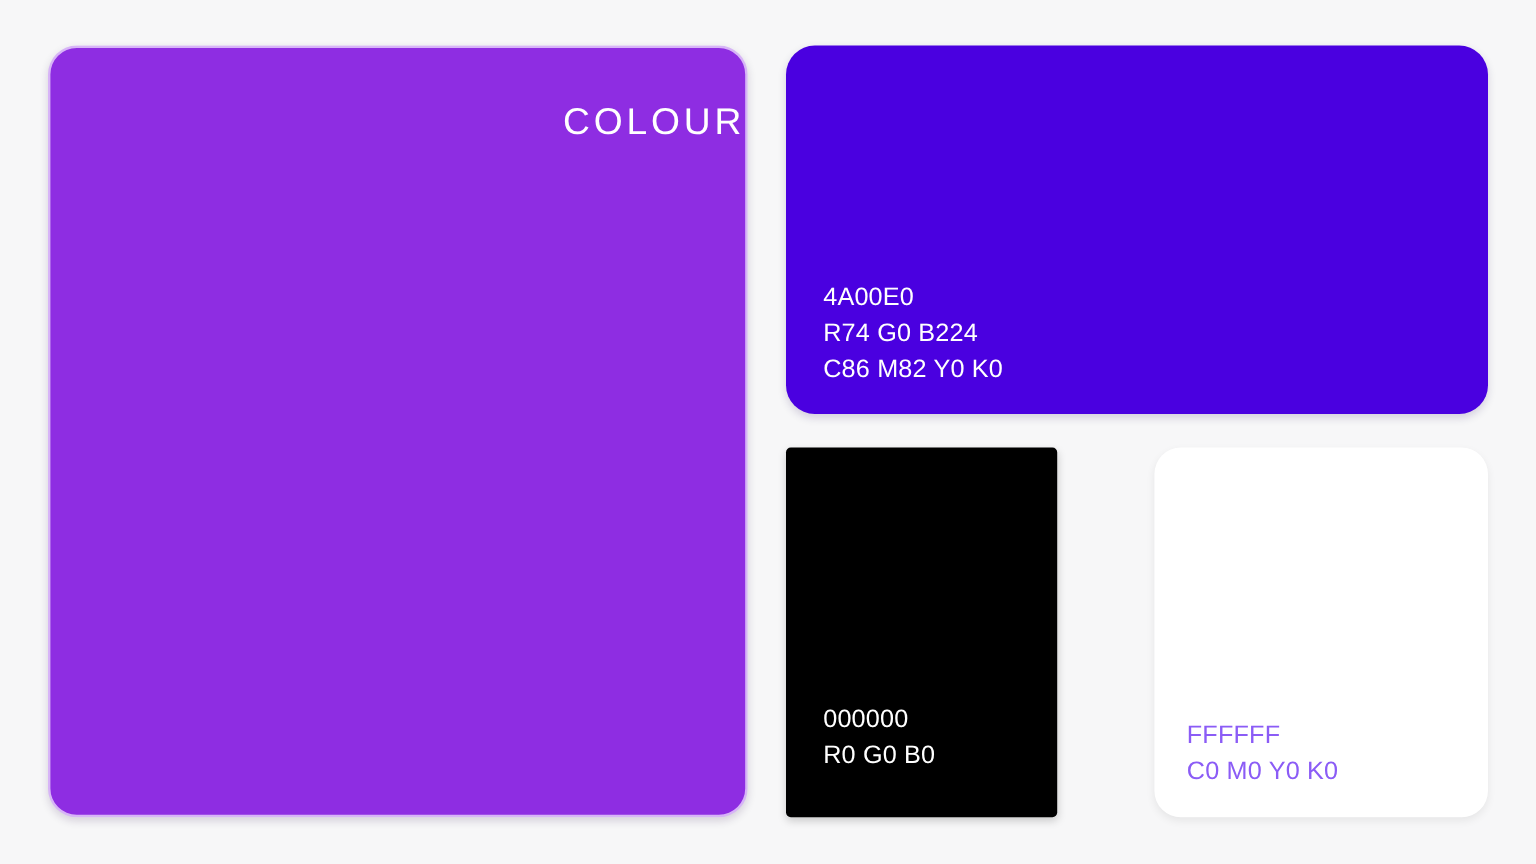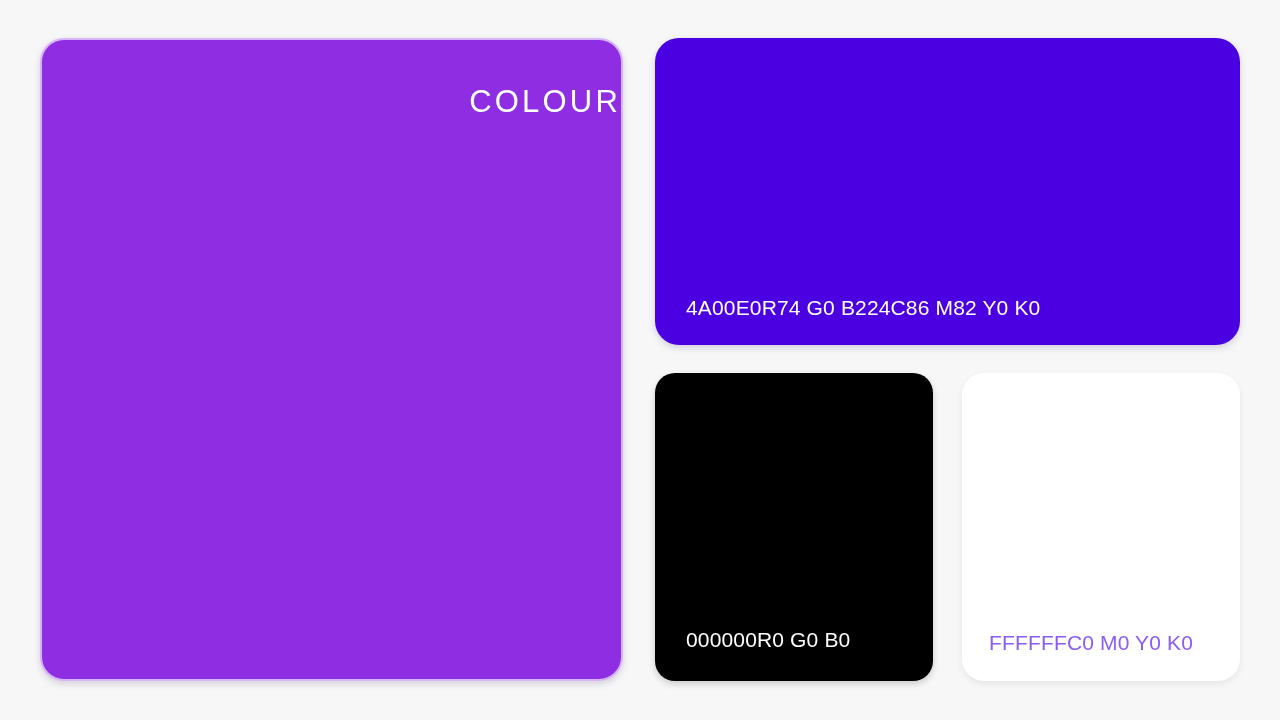--- a/index.html
+++ b/index.html
@@ -60,43 +60,43 @@
     background: #4A00E0;
     border-radius: 24px;
     box-shadow: 0 3px 7px rgba(30, 5, 90, 0.16);
     padding: 0 0 22px 31px;
   }
 
   
   .swatch-black {
     left: 655px;
     top: 373px;
-    width: 278px;
+    width: 226px;
     height: 308px;
     background: #000000;
-    border-radius: 20px;
+    border-radius: 4px;
     box-shadow: 0 3px 7px rgba(0, 0, 0, 0.18);
-    padding: 0 0 26px 31px;
+    padding: 0 0 36px 31px;
   }
 
   
   .swatch-white {
     left: 962px;
     top: 373px;
     width: 278px;
     height: 308px;
     background: #FFFFFF;
     border-radius: 22px;
     box-shadow: 0 3px 7px rgba(0, 0, 0, 0.07);
     padding: 0 0 23px 27px;
   }
 
   .swatch-meta {
     display: flex;
-    flex-direction: row;
+    flex-direction: column;
   }
 
   .meta-line {
     font-size: 21px;
     font-weight: 400;
     line-height: 30px;
     letter-spacing: 0.15px;
     white-space: nowrap;
   }
 

